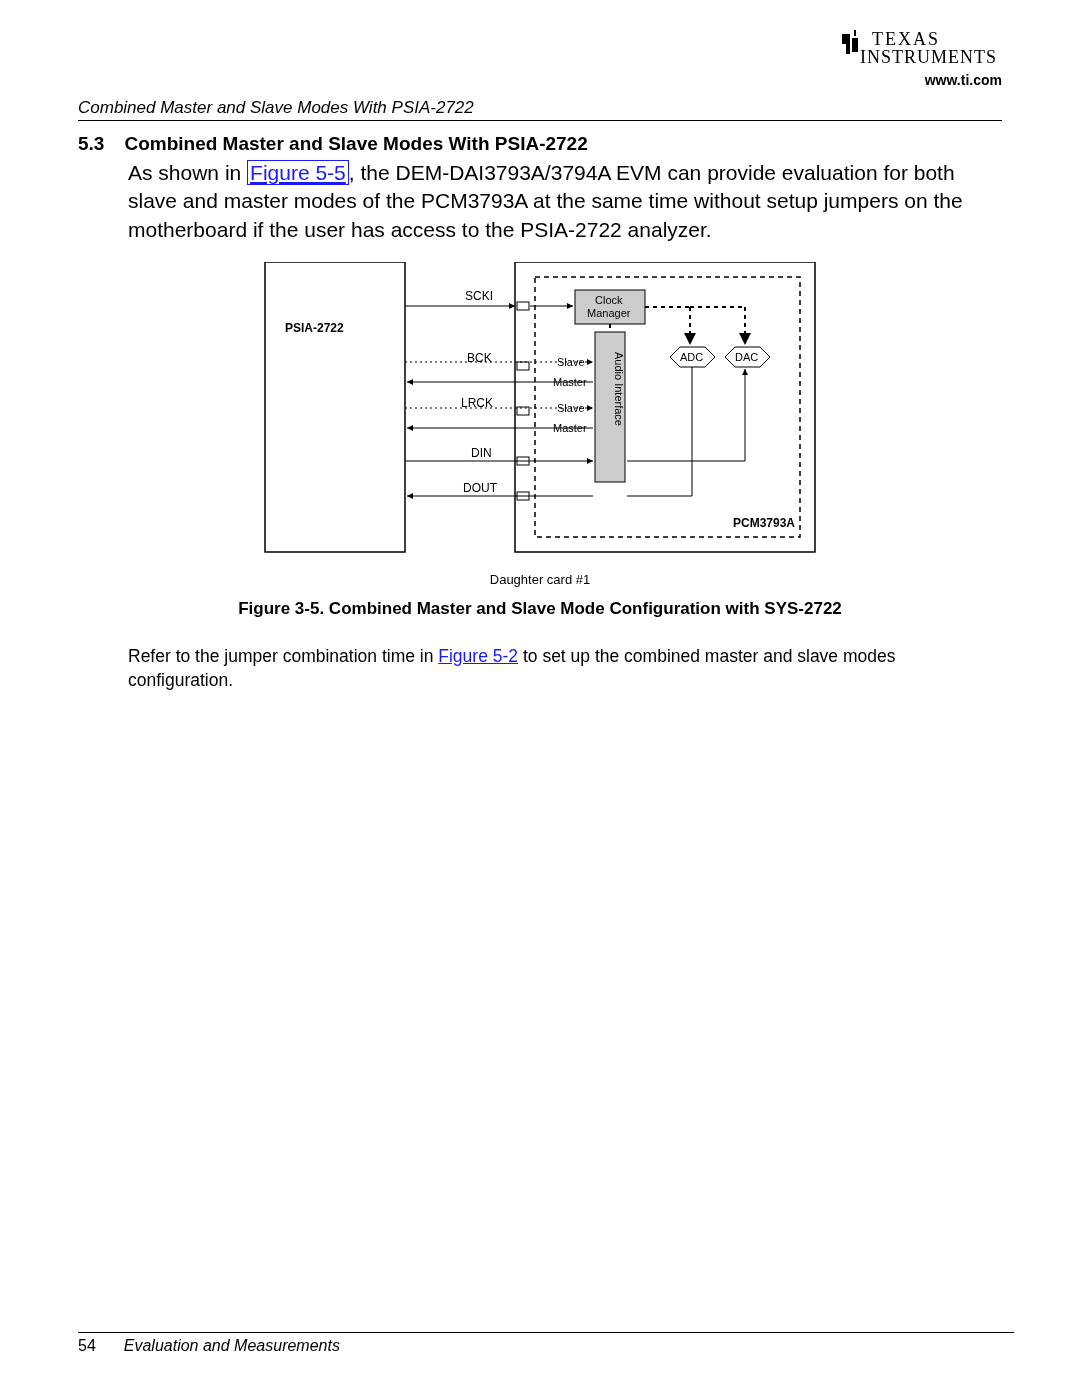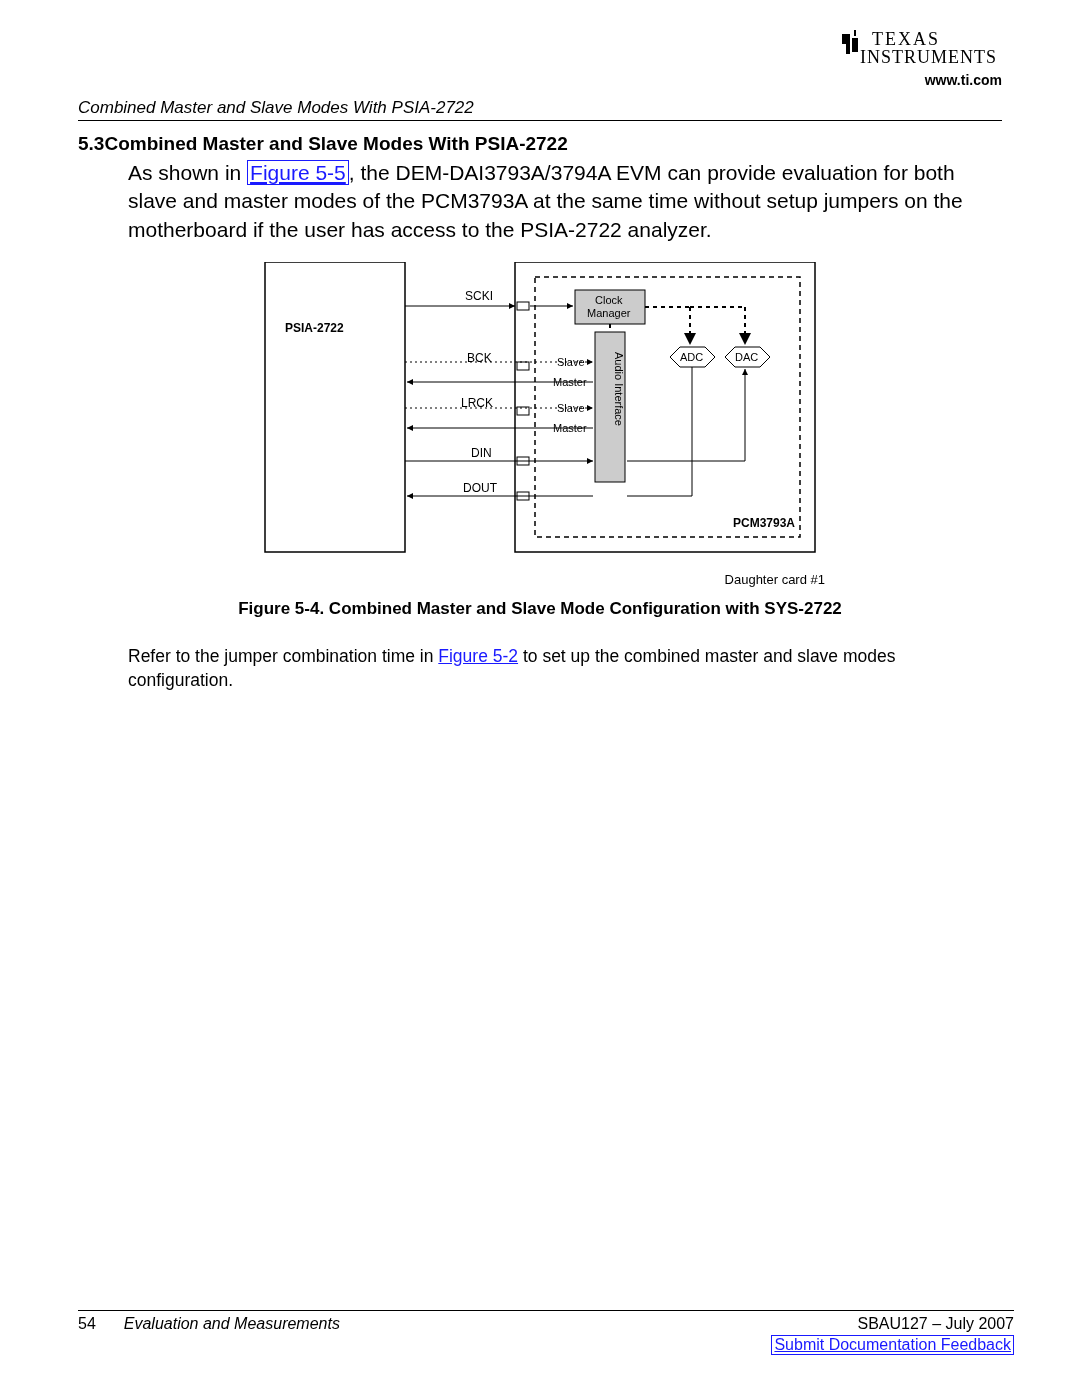--- a/index.html
+++ b/index.html
@@ -2,27 +2,27 @@
 <html><head>
 <meta charset="utf-8">
 <style>
   html,body{margin:0;padding:0;background:#fff;font-family:Arial,Helvetica,sans-serif;color:#000;font-size:16px;}
   .page{width:1080px;height:1397px;position:relative;box-sizing:border-box;padding:40px 78px 50px 78px;border-radius:32px;}
   .logo-area{position:absolute;top:28px;right:78px;text-align:right;}
   .logo-area svg{display:block;margin-left:auto;}
   .logo-url{font-weight:bold;font-size:14px;margin-top:2px;}
   .running-head{font-style:italic;font-size:17px;margin-top:58px;}
   .hr-top{border:none;border-top:1.5px solid #000;margin:2px 0 12px 0;}
-  .sec-row{display:flex;font-weight:bold;font-size:19px;}
+  .sec-row{display:flex;gap:20px;font-weight:bold;font-size:19px;}
   .sec-body{margin-left:50px;margin-top:4px;font-size:21px;line-height:1.35;}
   .link{color:#1a1aff;text-decoration:underline;}
   .box-link{border:1px solid #1a1aff;padding:0 2px;color:#1a1aff;text-decoration:underline;}
   .fig-area{margin:18px auto 8px auto;width:fit-content;}
   .fig-caption{text-align:center;font-weight:bold;font-size:17px;margin-top:12px;}
-  .daughter-label{text-align:right;font-size:13px;margin-top:6px;}
+  .daughter-label{text-align:center;font-size:13px;margin-top:6px;}
   .para2{margin-left:50px;margin-top:26px;font-size:17.5px;line-height:1.35;}
   .footer{position:absolute;bottom:42px;left:78px;right:66px;}
   .hr-bot{border:none;border-top:1.5px solid #000;margin:0 0 4px 0;}
   .foot-row{display:flex;justify-content:space-between;font-size:16px;}
   .foot-left{display:flex;gap:28px;}
   .foot-left .section-name{font-style:italic;}
   .foot-right{text-align:right;}
   .feedback{color:#1a1aff;text-decoration:underline;border:1px solid #1a1aff;padding:0 2px;display:inline-block;margin-top:2px;}
   
   .d-small{font-size:12px;font-family:Arial;}
@@ -137,33 +137,29 @@
 
       <path d="M437 105 L437 234 L372 234" fill="none" stroke="#000"></path>
 
       <path d="M372 199 L490 199 L490 107" fill="none" stroke="#000" marker-end="url(#arrow)"></path>
 
       <line x1="370" y1="130" x2="400" y2="130" stroke="none"></line>
     </svg>
     <div class="daughter-label">Daughter card #1</div>
   </div>
 
-  <div class="fig-caption">Figure 5-4. Combined Master and Slave Mode Configuration with SYS-2722</div>
+  <div class="fig-caption">Figure 3-5. Combined Master and Slave Mode Configuration with SYS-2722</div>
 
   <div class="para2">
     <span>Refer to the jumper combination time in </span><a href="#" class="link">Figure 5-2</a><span> to set up the combined master and slave modes configuration.</span>
   </div>
 
   <div class="footer">
     <hr class="hr-bot">
     <div class="foot-row">
       <div class="foot-left">
         <span>54</span>
         <span class="section-name">Evaluation and Measurements</span>
       </div>
-      <div class="foot-right">
-        <div>SBAU127 – July 2007</div>
-        <a href="#" class="feedback">Submit Documentation Feedback</a>
-      </div>
     </div>
   </div>
 
 </div>
 
 </body></html>

